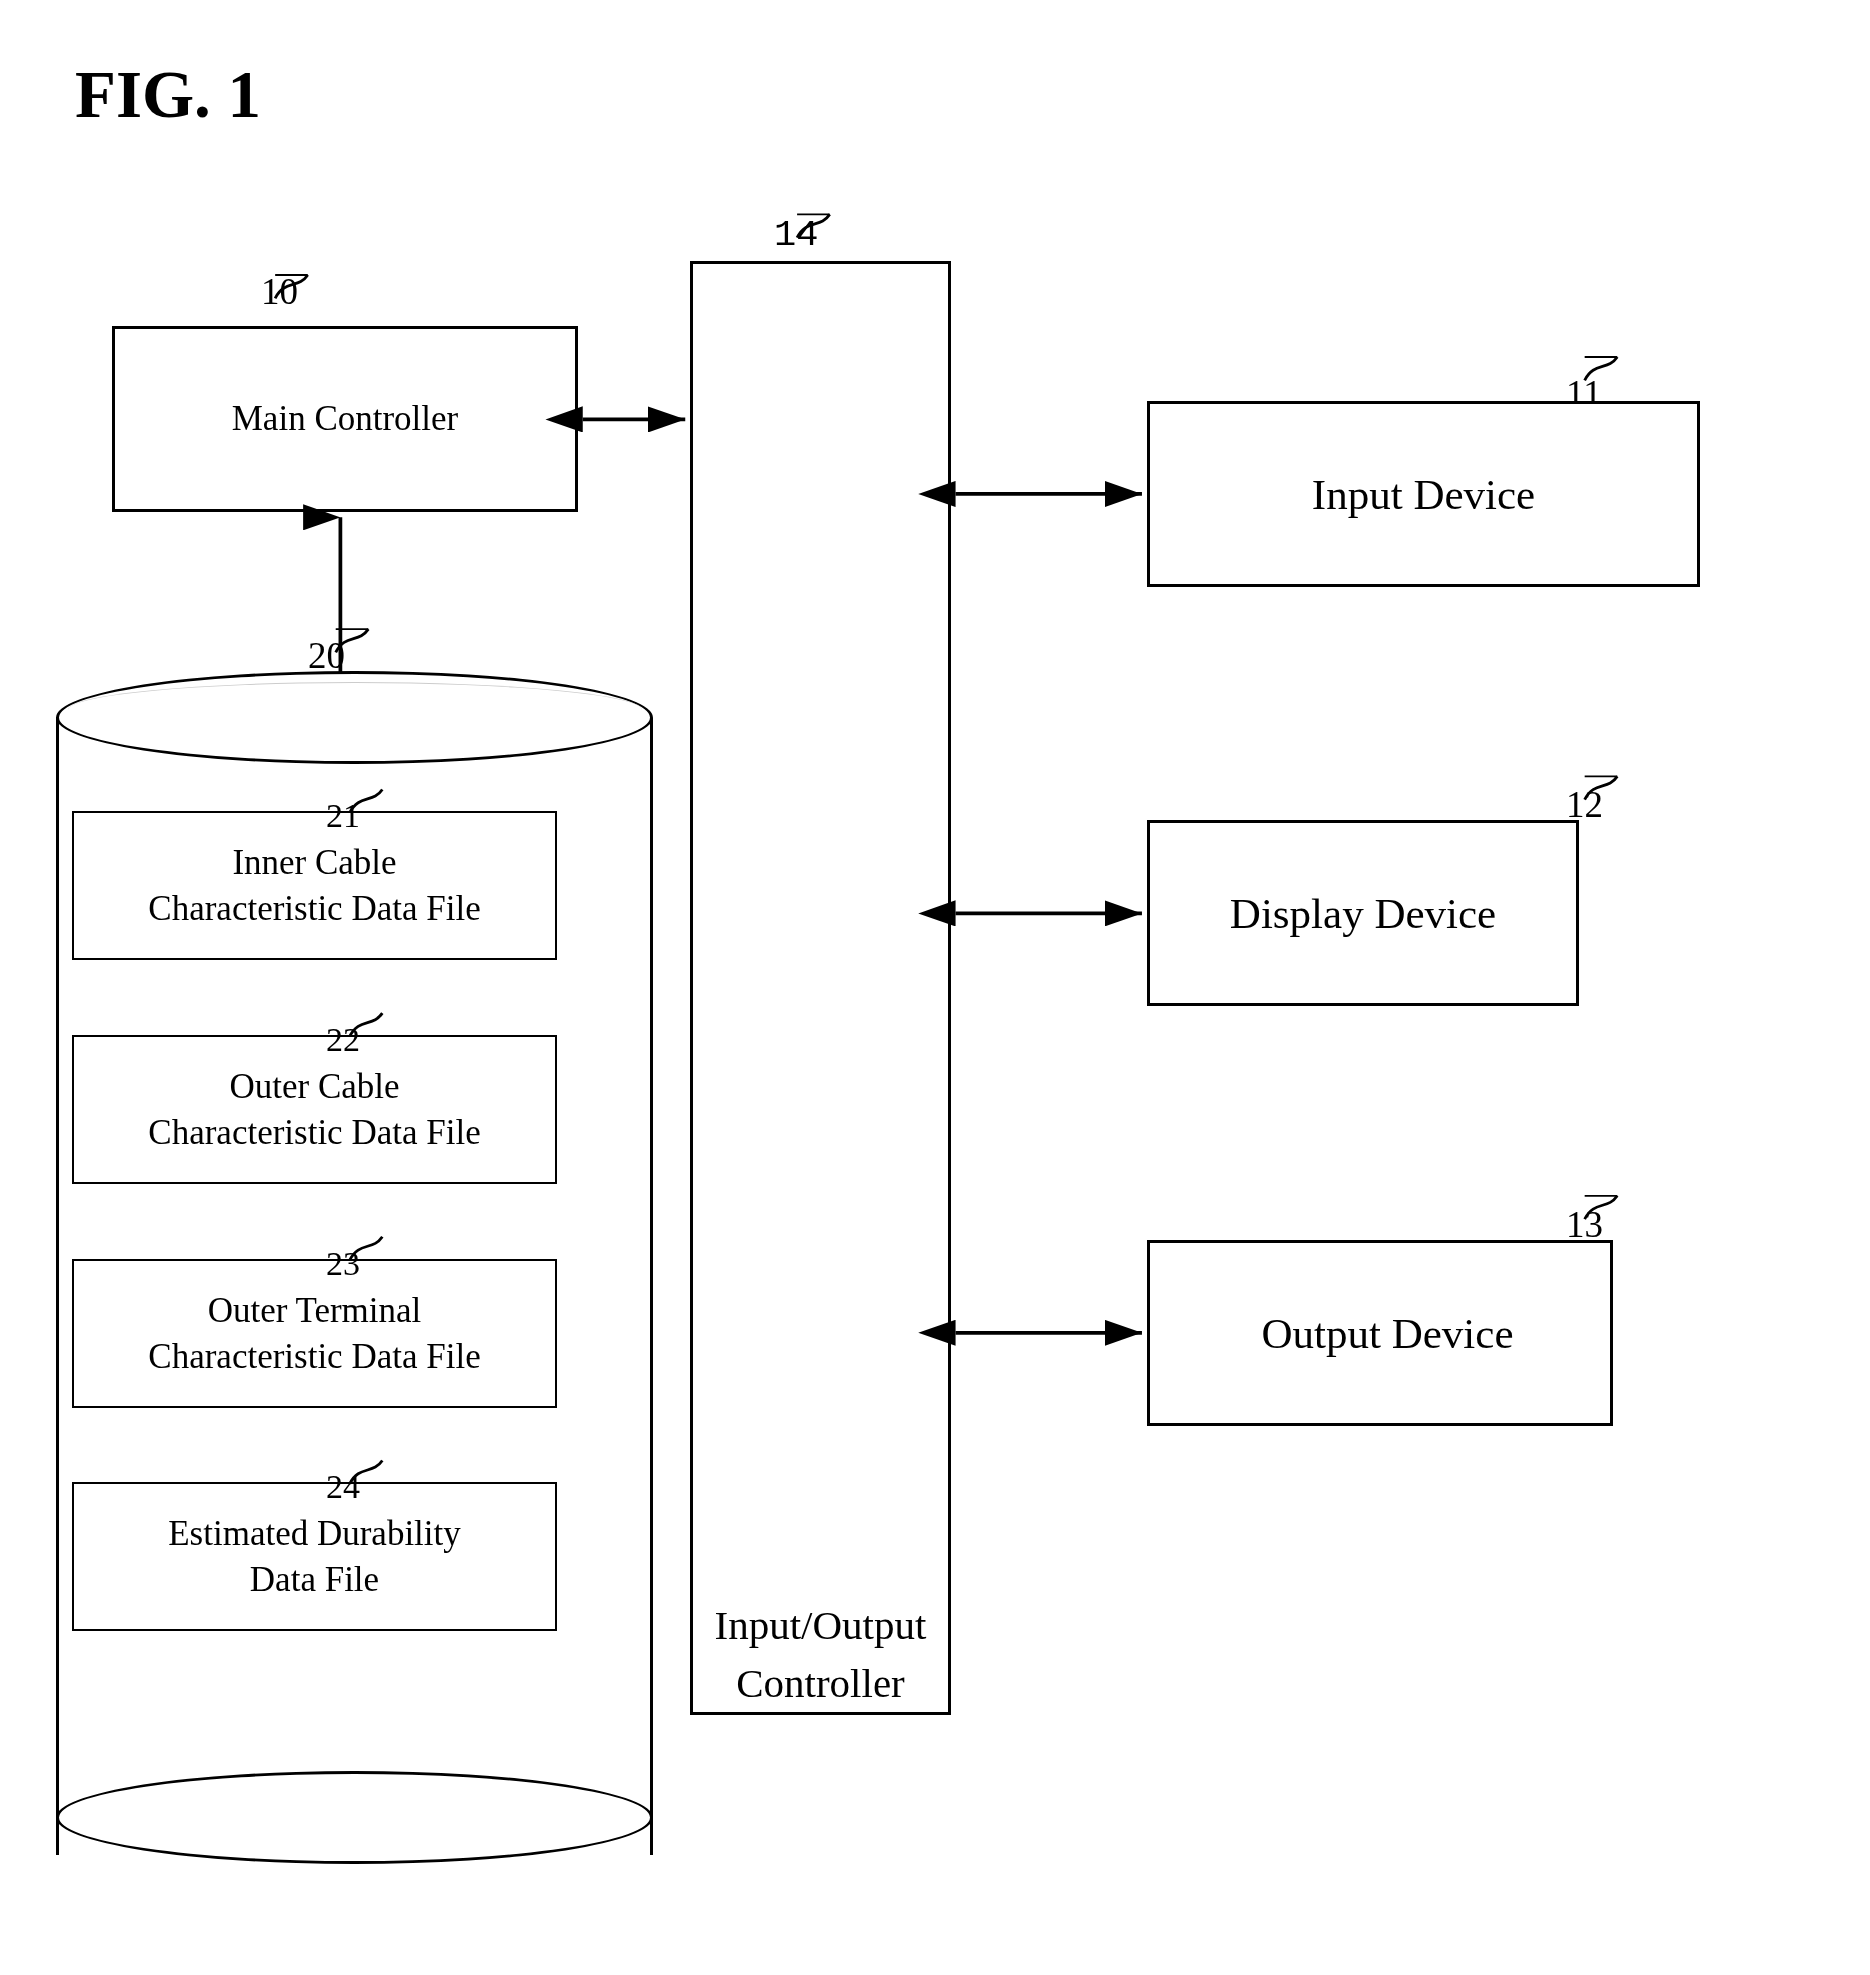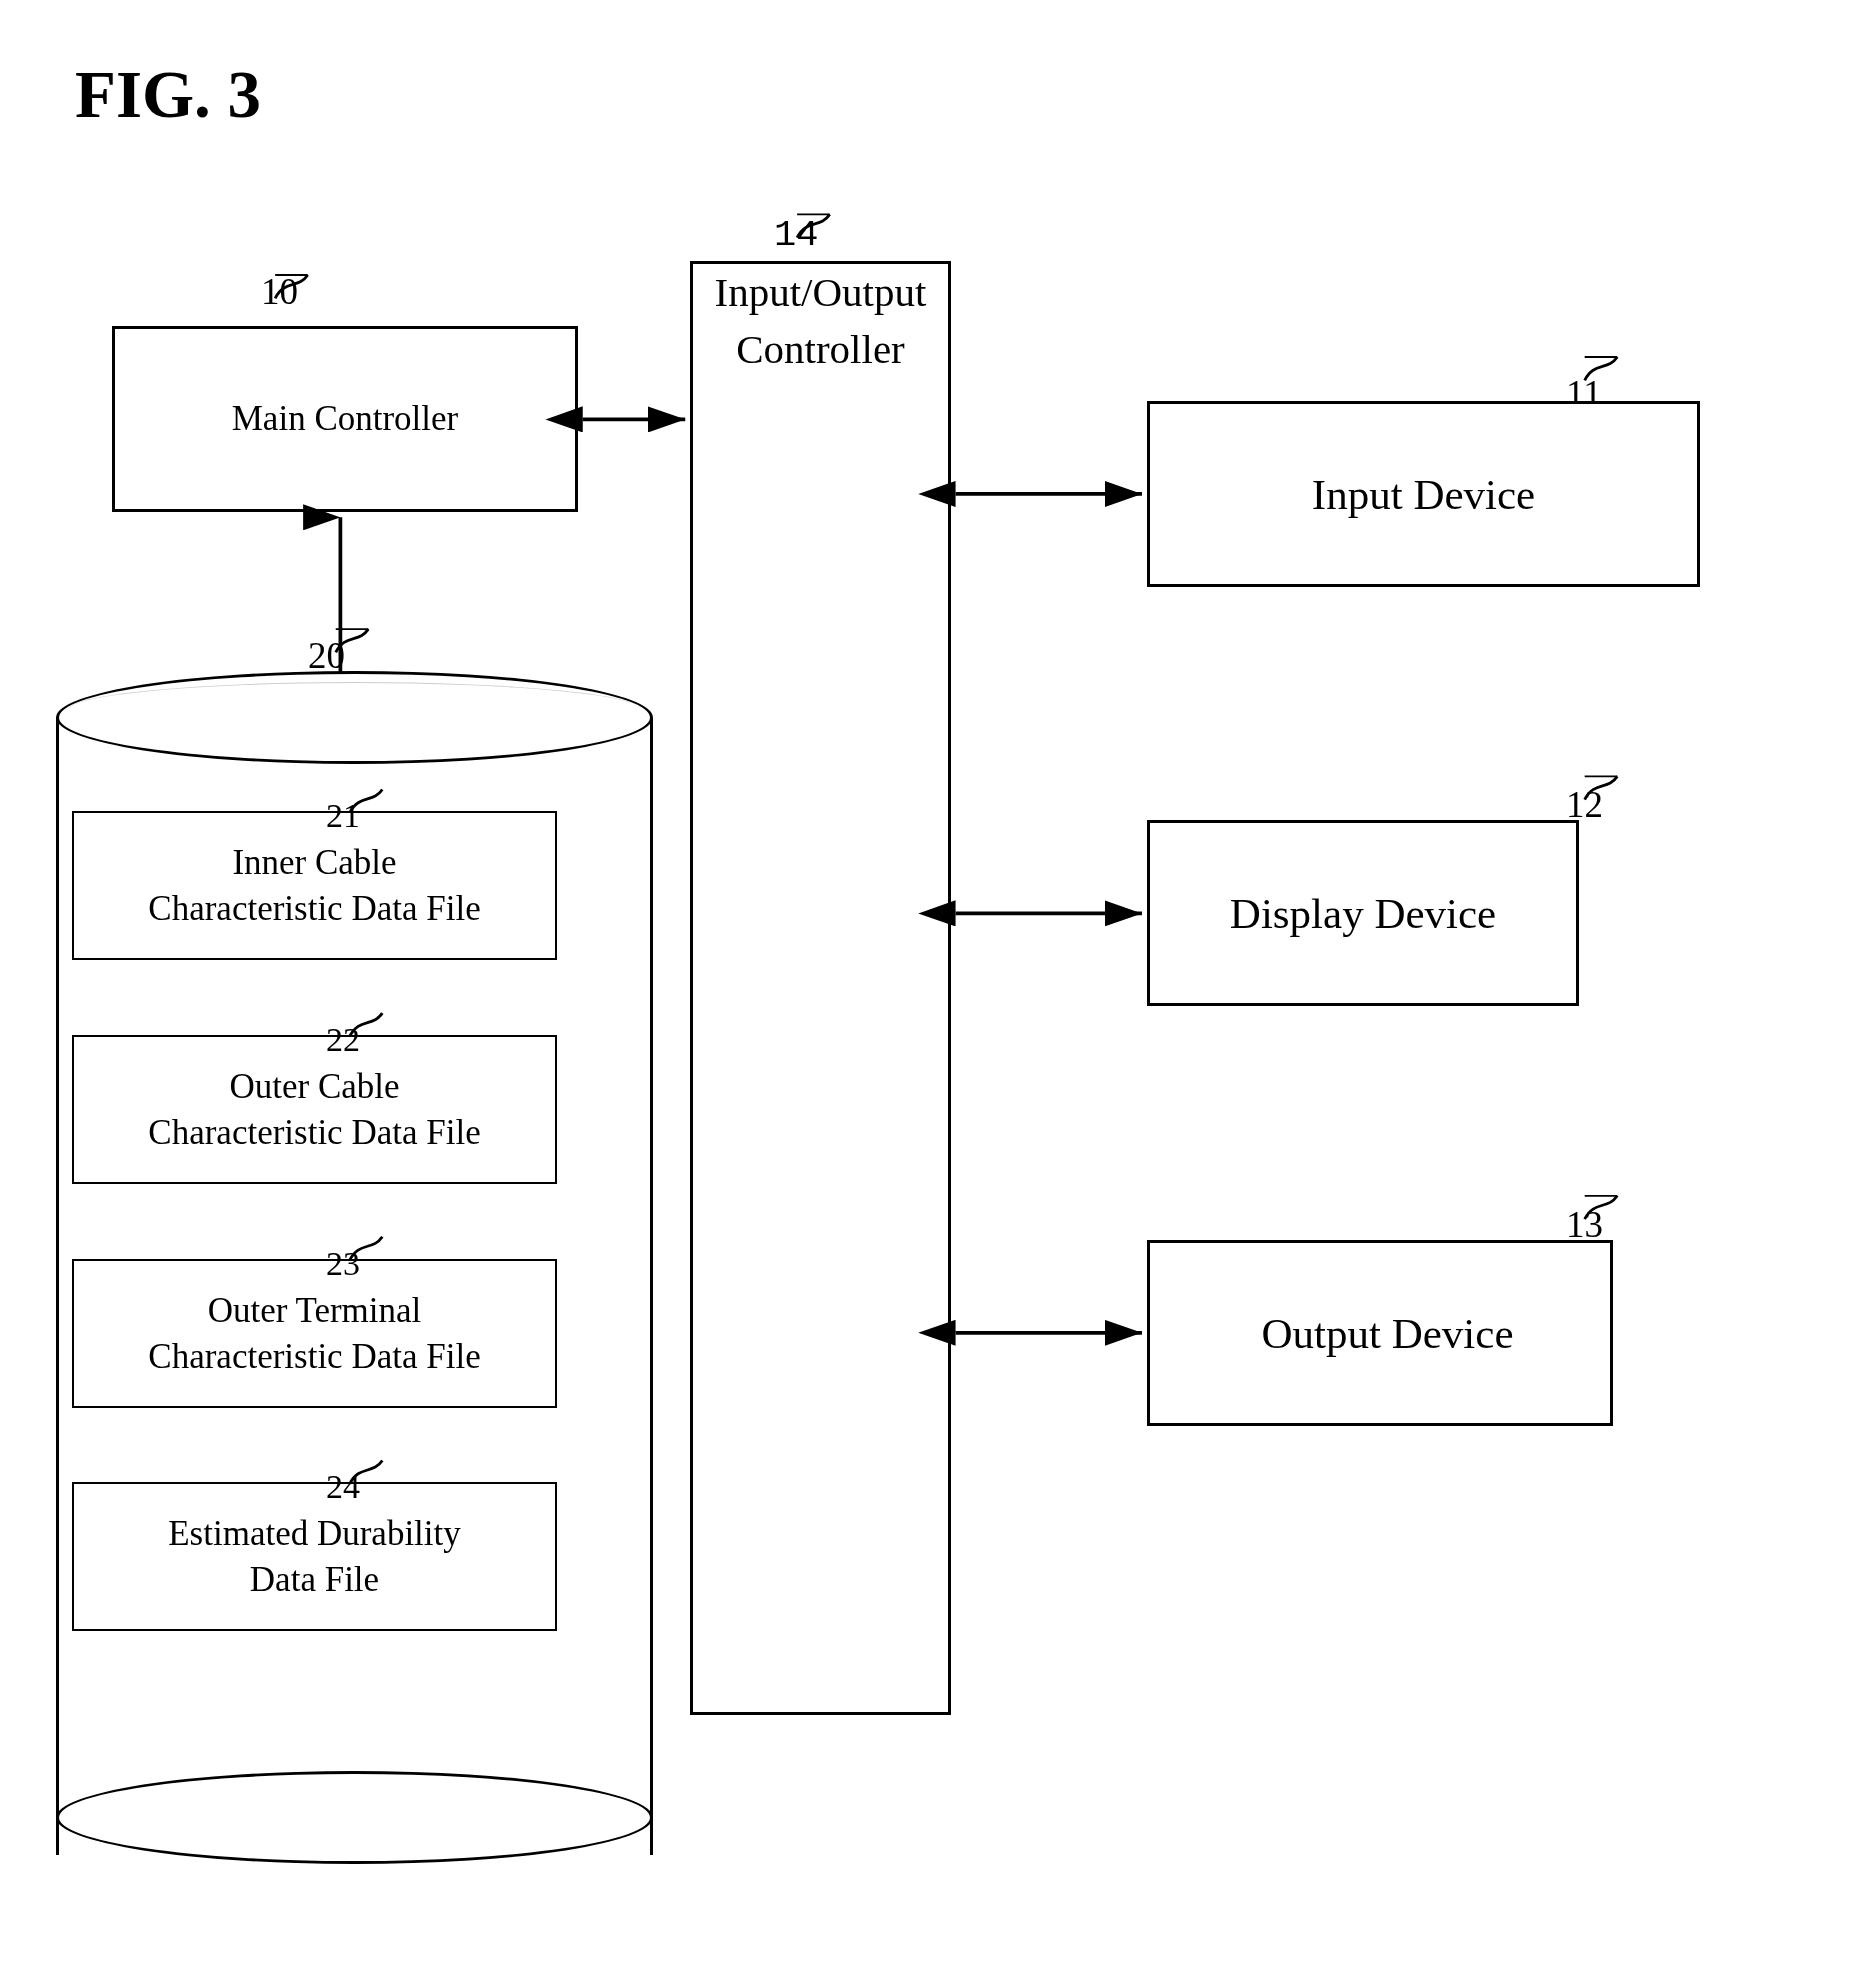--- a/index.html
+++ b/index.html
@@ -59,21 +59,21 @@
     
     .io-controller-box {
       position: absolute;
       top: 261px;
       left: 690px;
       width: 261px;
       height: 1454px;
       border: 3.7px solid #000;
       background: #fff;
       display: flex;
-      align-items: flex-start;
+      align-items: flex-end;
       justify-content: center;
     }
     .io-controller-label {
       font-size: 41px;
       text-align: center;
       line-height: 1.4;
       writing-mode: horizontal-tb;
     }
 
     
@@ -218,21 +218,21 @@
       position: absolute;
       top: 0; left: 0;
       width: 1871px;
       height: 1975px;
       pointer-events: none;
     }
   </style>
 </head>
 <body>
 
-<div class="fig-title">FIG. 3</div>
+<div class="fig-title">FIG. 1</div>
 
 <div class="label-10">10</div>
 
 <div class="label-14">14</div>
 
 <div class="label-11">11</div>
 
 <div class="label-12">12</div>
 
 <div class="label-13">13</div>

